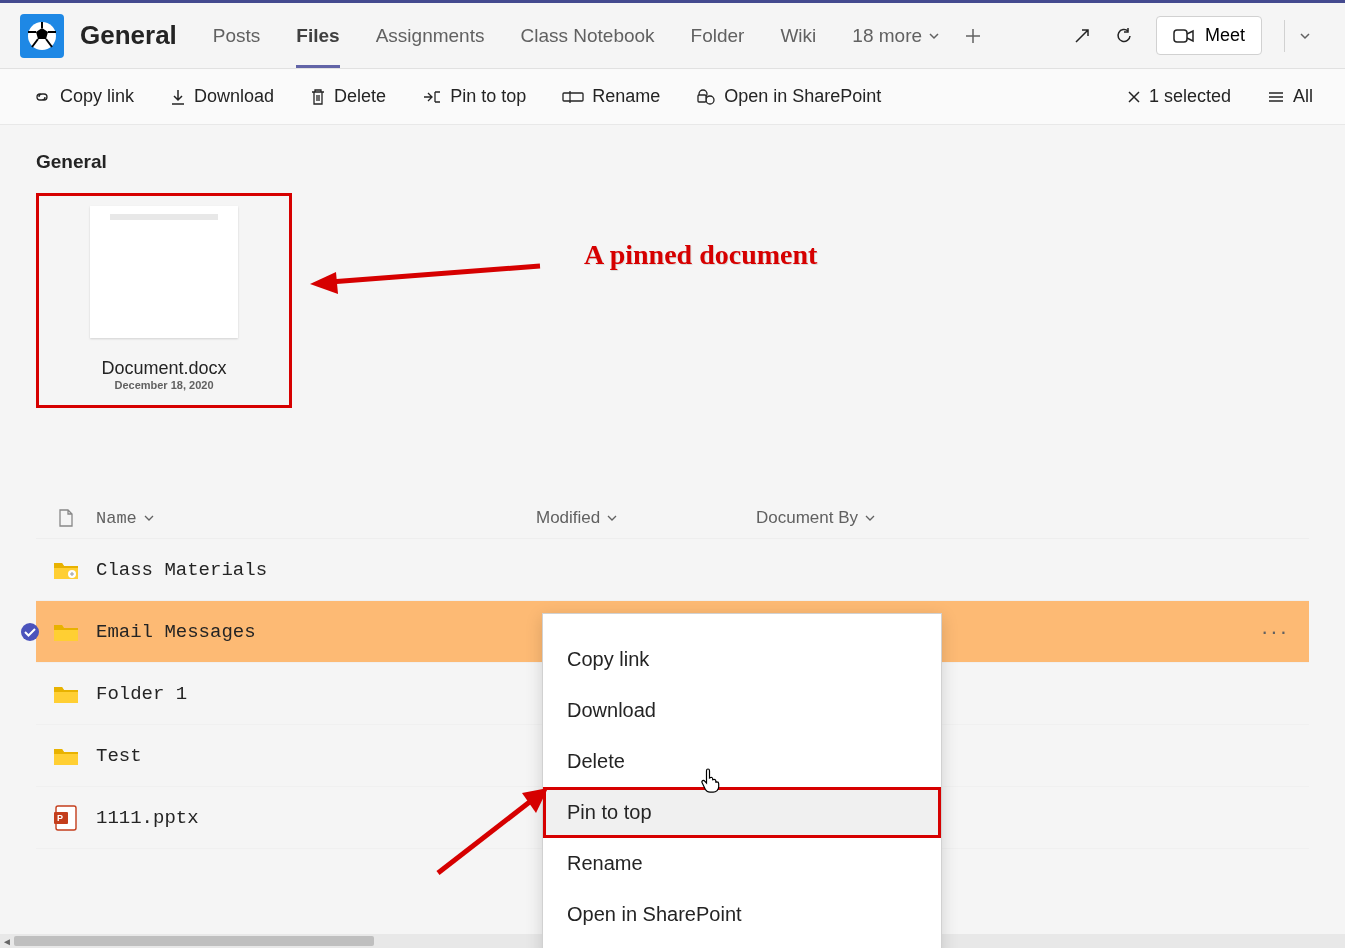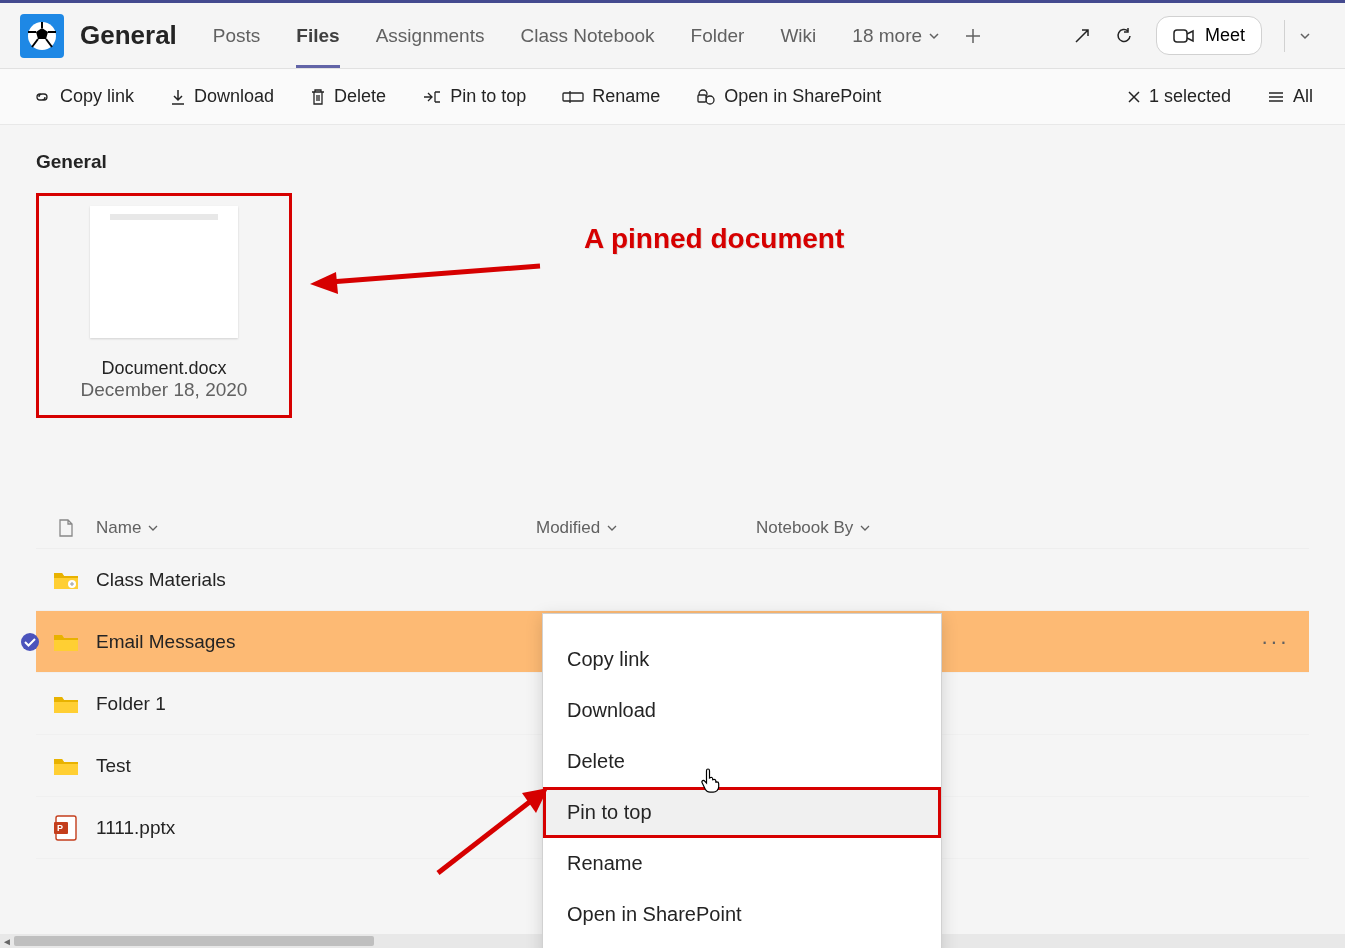--- a/index.html
+++ b/index.html
@@ -10,37 +10,37 @@
   .team-icon svg { width: 32px; height: 32px; }
   .channel-title { font-size: 26px; font-weight: 700; color: #242424; margin-right: 24px; }
   .tabs { display: flex; align-items: center; gap: 24px; flex: 1; }
   .tab { font-size: 19px; color: #616161; cursor: pointer; padding: 18px 0; position: relative; margin-left: 12px; }
   .tab.active { color: #404040; font-weight: 600; }
   .tab.active::after { content:''; position:absolute; left:0; right:0; bottom:-3px; height:3px; background:#6264a7; }
   .tab-more { display:flex; align-items:center; gap:6px; }
   .add-tab { color:#616161; font-size:22px; cursor:pointer; }
   .header-right { display:flex; align-items:center; gap:22px; }
   .icon-btn { color:#242424; cursor:pointer; display:flex; align-items:center; }
-  .meet-btn { display:flex; align-items:center; gap:10px; border:1px solid #d1d1d1; border-radius:13px; padding:8px 16px; font-size:18px; cursor:pointer; background:#fff; }
+  .meet-btn { display:flex; align-items:center; gap:10px; border:1px solid #d1d1d1; border-radius:4px; padding:8px 16px; font-size:18px; cursor:pointer; background:#fff; }
   .meet-chevron { border-left:1px solid #d1d1d1; padding:10px 14px; cursor:pointer; }
   .toolbar { display:flex; align-items:center; height:56px; padding:0 32px; gap:36px; background:#fafafa; border-bottom:1px solid #e8e8e8; }
   .tb-item { display:flex; align-items:center; gap:8px; font-size:18px; color:#242424; cursor:pointer; }
   .tb-spacer { flex:1; }
   .content { padding: 26px 36px; }
   .breadcrumb { font-size:19px; font-weight:700; color:#242424; margin-bottom:20px; }
   .pinned-card { width:256px; border:3px solid #d60000; padding:10px 8px 14px; text-align:center; position:relative; }
   .doc-thumb { width:148px; height:132px; margin:0 auto 20px; background:#fff; box-shadow:0 1px 2px rgba(0,0,0,.15); position:relative; }
   .doc-thumb::before { content:''; position:absolute; top:8px; left:20px; right:20px; height:6px; background:#e8e8e8; }
   .doc-name { font-size:18px; color:#242424; }
-  .doc-date { font-size:19px; color:#616161; }
+  .doc-date { font-size:11px; color:#616161;font-weight:bold; }
   .annot { position:absolute; font-size:28px; font-weight:700; color:#d60000; text-shadow:1px 1px 0 rgba(0,0,0,.1); }
   .file-table { margin-top:90px; }
   .ft-header { display:flex; align-items:center; padding:10px 0; font-size:17px; color:#616161; border-bottom:1px solid #eee; }
   .col-icon { width:60px; display:flex; justify-content:center; }
-  .col-name { width:440px; display:flex; align-items:center; gap:6px; }
+  .col-name { width:440px; display:flex; align-items:center; gap:6px;font-family:Liberation Mono, monospace; }
   .col-mod { width:220px; display:flex; align-items:center; gap:6px; }
   .col-modby { width:220px; display:flex; align-items:center; gap:6px; }
   .ft-row { display:flex; align-items:center; height:62px; border-bottom:1px solid #f0f0f0; font-size:19px; color:#242424; position:relative; }
   .ft-row.selected { background:#fdba74; }
   .row-check { position:absolute; left:-16px; }
   .folder-icon { width:28px; height:22px; }
   .ppt-icon { width:24px; height:28px; }
   .row-more { margin-left:auto; margin-right:20px; color:#616161; font-size:22px; letter-spacing:2px; }
   .context-menu { position:absolute; left:542px; top:610px; width:400px; background:#fff; border:1px solid #d1d1d1; box-shadow:0 4px 16px rgba(0,0,0,.15); padding:20px 0; z-index:20; }
   .ctx-item { padding:14px 24px; font-size:20px; color:#242424; cursor:pointer; }
@@ -169,21 +169,21 @@
 
   <div class="content">
     <div class="breadcrumb">General</div>
 
     <div class="pinned-card">
       <div class="doc-thumb"></div>
       <div class="doc-name">Document.docx</div>
       <div class="doc-date">December 18, 2020</div>
     </div>
 
-    <div class="annot" style="left:584px; top:220px;">A pinned document</div>
+    <div class="annot" style="left:584px; top:236px;font-family:Liberation Serif, serif;">A pinned document</div>
     <svg style="position:absolute; left:300px; top:253px;" width="250" height="40">
       <line x1="240" y1="10" x2="30" y2="26" stroke="#d60000" stroke-width="5"></line>
       <polygon points="10,28 36,16 38,38" fill="#d60000"></polygon>
     </svg>
     <svg style="position:absolute; left:418px; top:780px; z-index:25;" width="140" height="100">
       <line x1="20" y1="90" x2="118" y2="14" stroke="#d60000" stroke-width="5"></line>
       <polygon points="130,5 104,10 118,30" fill="#d60000"></polygon>
     </svg>
 
     <div class="file-table">
@@ -199,21 +199,21 @@
               <path d="M2 4 L6 8 L10 4" stroke="#616161" stroke-width="1.3" fill="none"></path>
             </svg>
         </div>
         <div class="col-mod">
           <span>Modified</span>
           <svg class="chev" viewBox="0 0 12 12">
               <path d="M2 4 L6 8 L10 4" stroke="#616161" stroke-width="1.3" fill="none"></path>
             </svg>
         </div>
         <div class="col-modby">
-          <span>Notebook By</span>
+          <span>Document By</span>
           <svg class="chev" viewBox="0 0 12 12">
               <path d="M2 4 L6 8 L10 4" stroke="#616161" stroke-width="1.3" fill="none"></path>
             </svg>
         </div>
       </div>
 
       <div class="ft-row">
         <div class="col-icon">
           <svg class="folder-icon" viewBox="0 0 28 22">
               <path d="M2 4 H10 L12 7 H26 V20 H2 Z" fill="#ffcf33"></path>

